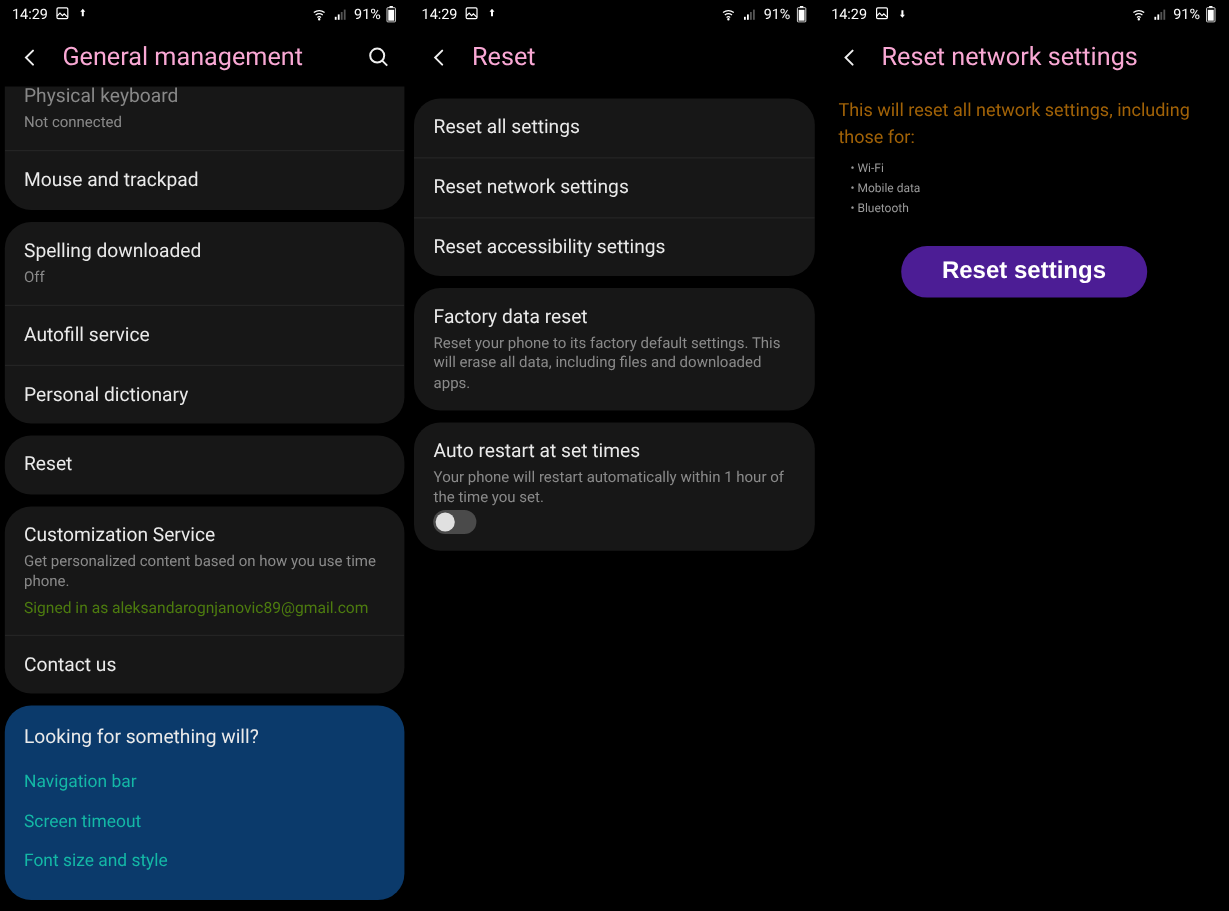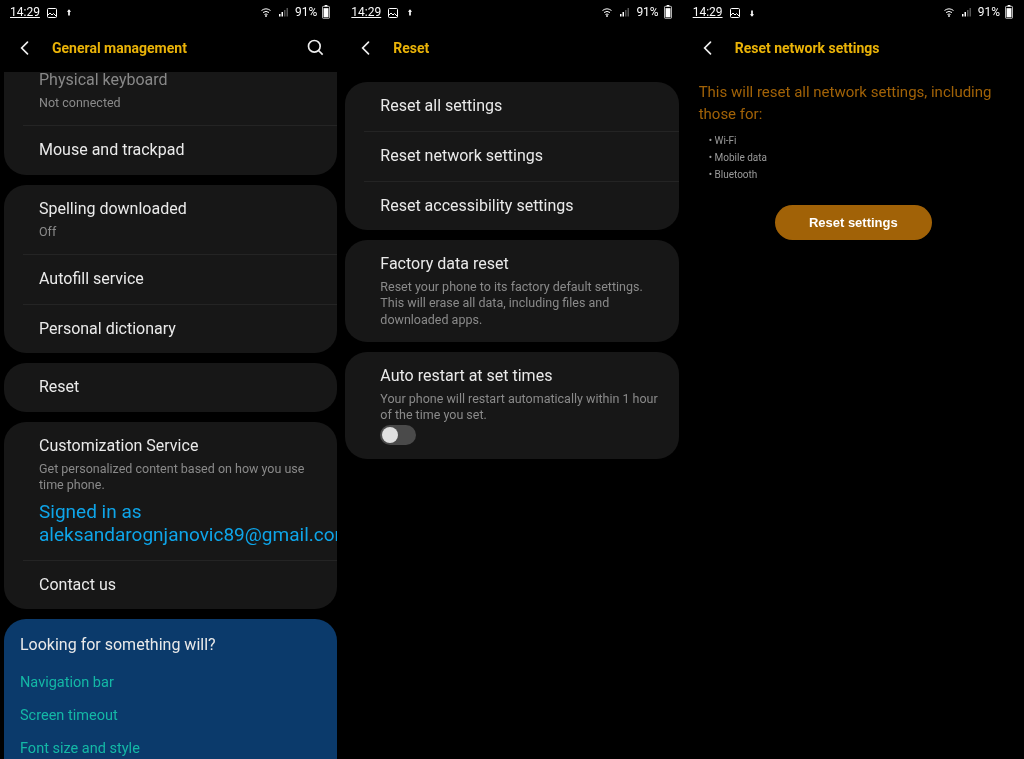--- a/index.html
+++ b/index.html
@@ -27,54 +27,53 @@
 
   
   .statusbar {
     height: 24px;
     padding: 0 10px;
     display: flex;
     align-items: center;
     font-size: 12px;
     color: #fafafa;
   }
-  .statusbar .sb-left { display: flex; align-items: flex-end; gap: 6px; text-decoration: underline; }
+  .statusbar .sb-left { display: flex; align-items: flex-start; gap: 6px; }
   .statusbar .sb-right { margin-left: auto; display: flex; align-items: center; gap: 4px; font-size:12px;}
   .sb-ic { display:inline-flex; }
   .sb-ic svg { display:block; }
 
   
   .titlebar {
     height: 48px;
     display: flex;
     align-items: center;
     padding: 0 14px;
     gap: 16px;
   }
   .titlebar .back { width:22px; height:22px; display:flex; align-items:center; justify-content:center; }
-  .titlebar .title { font-size: 14px; font-weight: 700; color:#eab308; }
+  .titlebar .title { font-size: 21px; font-weight: 400; color:#f9a8d4; }
   .titlebar .search { margin-left:auto; width:22px; height:22px; display:flex; align-items:center; justify-content:center;}
 
   
   .card {
     background: #171717;
     border-radius: 22px;
     margin: 4px 4px 10px 4px;
     overflow: hidden;
-    padding-left: 19px;
   }
   .card.first-cut { border-top-left-radius:0; border-top-right-radius:0; margin-top:0; }
   .row {
     padding: 14px 16px;
   }
   .row + .row { border-top: 1px solid rgba(255,255,255,0.06); }
   .row .primary { font-size: 16px; color:#eaeaea; line-height:1.3; }
   .row .primary.clipped { color:#888; margin-top:-6px; }
   .row .secondary { font-size: 12.5px; color:#8a8a8a; margin-top:4px; line-height:1.3; }
-  .row .link { font-size: 19px; color:#0ea5e9; margin-top:6px; }
+  .row .link { font-size: 13px; color:#4d7c0f; margin-top:6px; }
 
   
   .row.switch { display:flex; align-items:flex-start; gap:2px;flex-direction:column; }
   .row.switch .text { flex:1; }
   .toggle {
     width:36px; height:20px; border-radius:10px; background:#4a4a4a; position:relative; flex:none;
   }
   .toggle .knob {
     position:absolute; left:2px; top:2px; width:16px; height:16px; border-radius:50%; background:#e0e0e0;
   }
@@ -91,23 +90,23 @@
 
   
   .content3 { padding: 10px 16px; }
   .content3 .desc { font-size:15px; color:#a16207; line-height:1.45; }
   .content3 ul { list-style:none; padding:6px 0 0 10px; }
   .content3 li { font-size:10px; color:#9a9a9a; padding:3px 0; }
   .content3 li::before { content:"•  "; color:#9a9a9a; }
   .pill-btn {
     display:block;
     margin:22px auto 0 auto;
-    background:#a16207;
+    background:#4c1d95;
     color:#fff;
-    font-size:13px;
+    font-size:20px;
     font-weight:600;
     border:none;
     border-radius:22px;
     padding:10px 34px;
     text-align:center;
   }
 </style>
 </head>
 <body>
 

